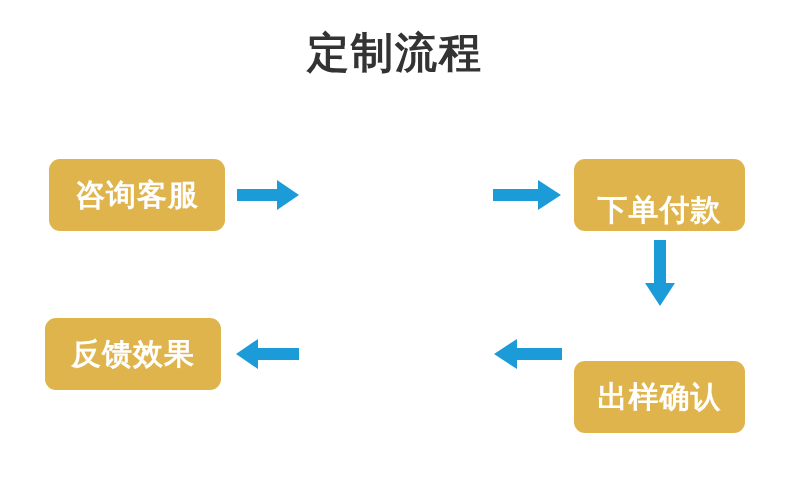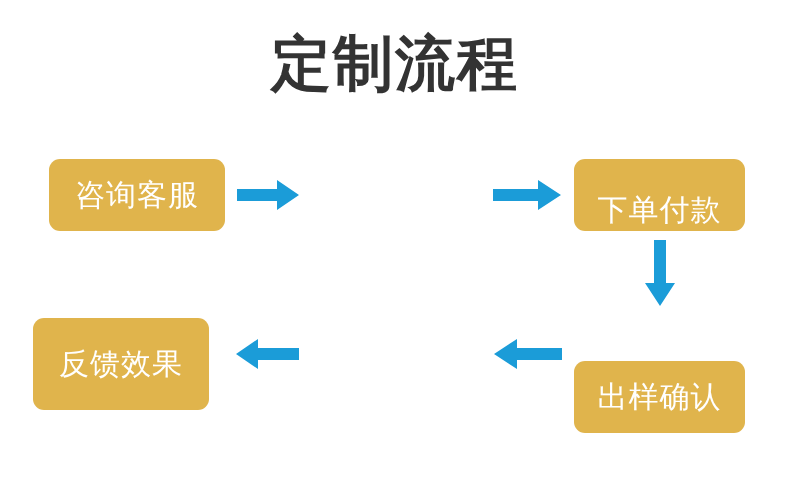--- a/index.html
+++ b/index.html
@@ -21,52 +21,52 @@
     background: #ffffff;
   }
 
   
   #page-title {
     position: absolute;
     left: 0;
     top: 28px;
     width: 790px;
     text-align: center;
-    font-size: 60px;
+    font-size: 42px;
     font-weight: bold;
     color: #333333;
     letter-spacing: 2px;
     line-height: 1.2;
     white-space: nowrap;
   }
 
   
   .step-box {
     position: absolute;
     display: flex;
     align-items: center;
     justify-content: center;
     border-radius: 11px;
     background: #e0b44c;
     color: #ffffff;
     font-size: 30px;
-    font-weight: normal;
+    font-weight: bold;
     letter-spacing: 1px;
     white-space: nowrap;
     box-sizing: border-box;
   }
 
   
   #step-box-1 { left: 49px;  top: 159px; width: 176px; height: 72px; }
   #step-box-2 { left: 310px; top: 159px; width: 170px; height: 72px; }
   #step-box-3 { left: 574px; top: 159px; width: 171px; height: 72px; align-items: flex-end; }
   
   #step-box-4 { left: 574px; top: 318px; width: 171px; height: 72px; margin-top: 43px; }
   #step-box-5 { left: 311px; top: 318px; width: 170px; height: 72px; }
-  #step-box-6 { left: 33px;  top: 318px; width: 176px; height: 92px; }
+  #step-box-6 { left: 45px;  top: 318px; width: 176px; height: 72px; }
 
   
   .arrow {
     position: absolute;
   }
   .arrow svg { display: block; }
 
   #arrow-1 { left: 237px; top: 180px; width: 62px; height: 30px; }
   #arrow-2 { left: 493px; top: 180px; width: 68px; height: 30px; }
   #arrow-3 { left: 645px; top: 240px; width: 30px; height: 66px; }

